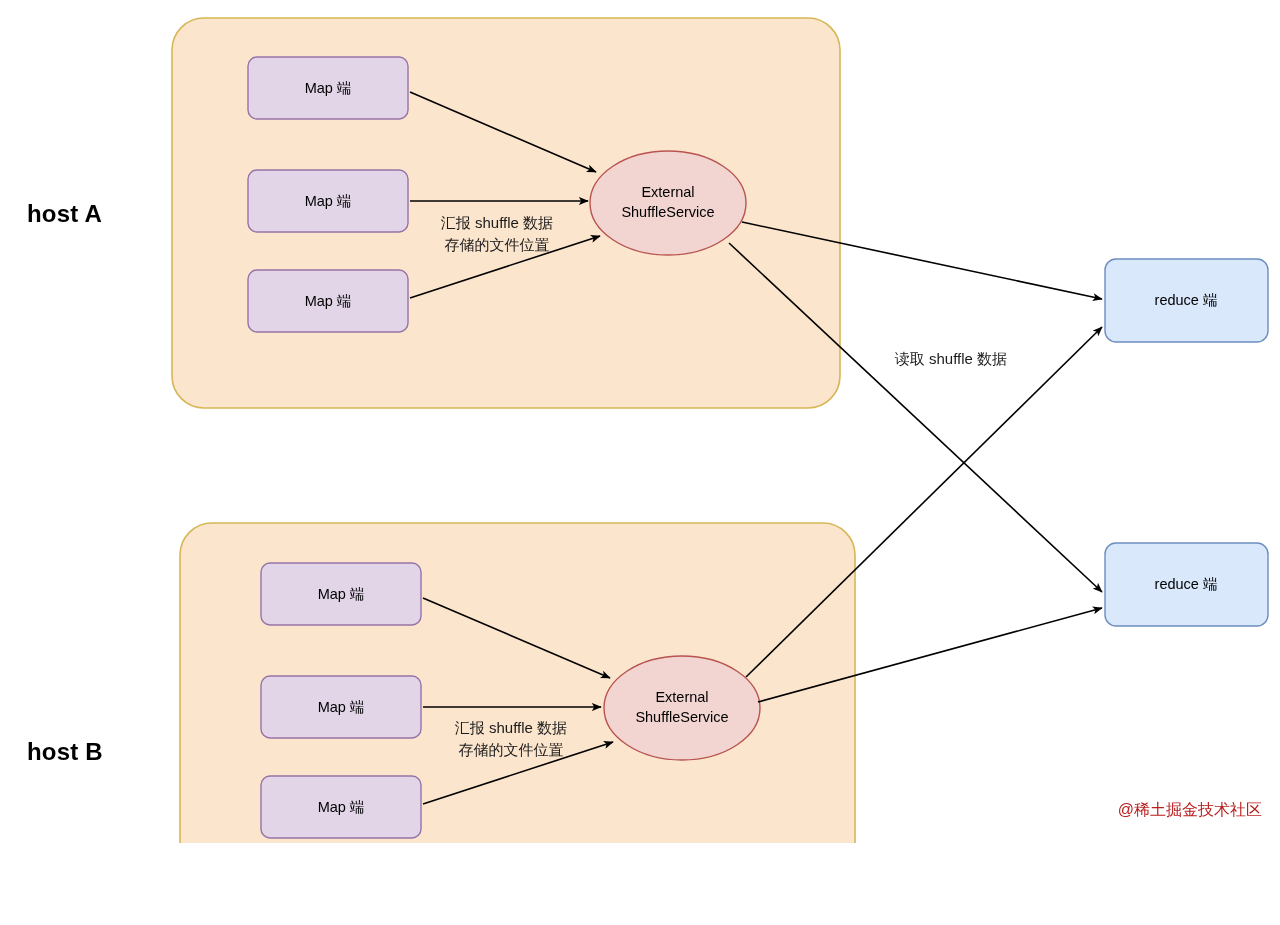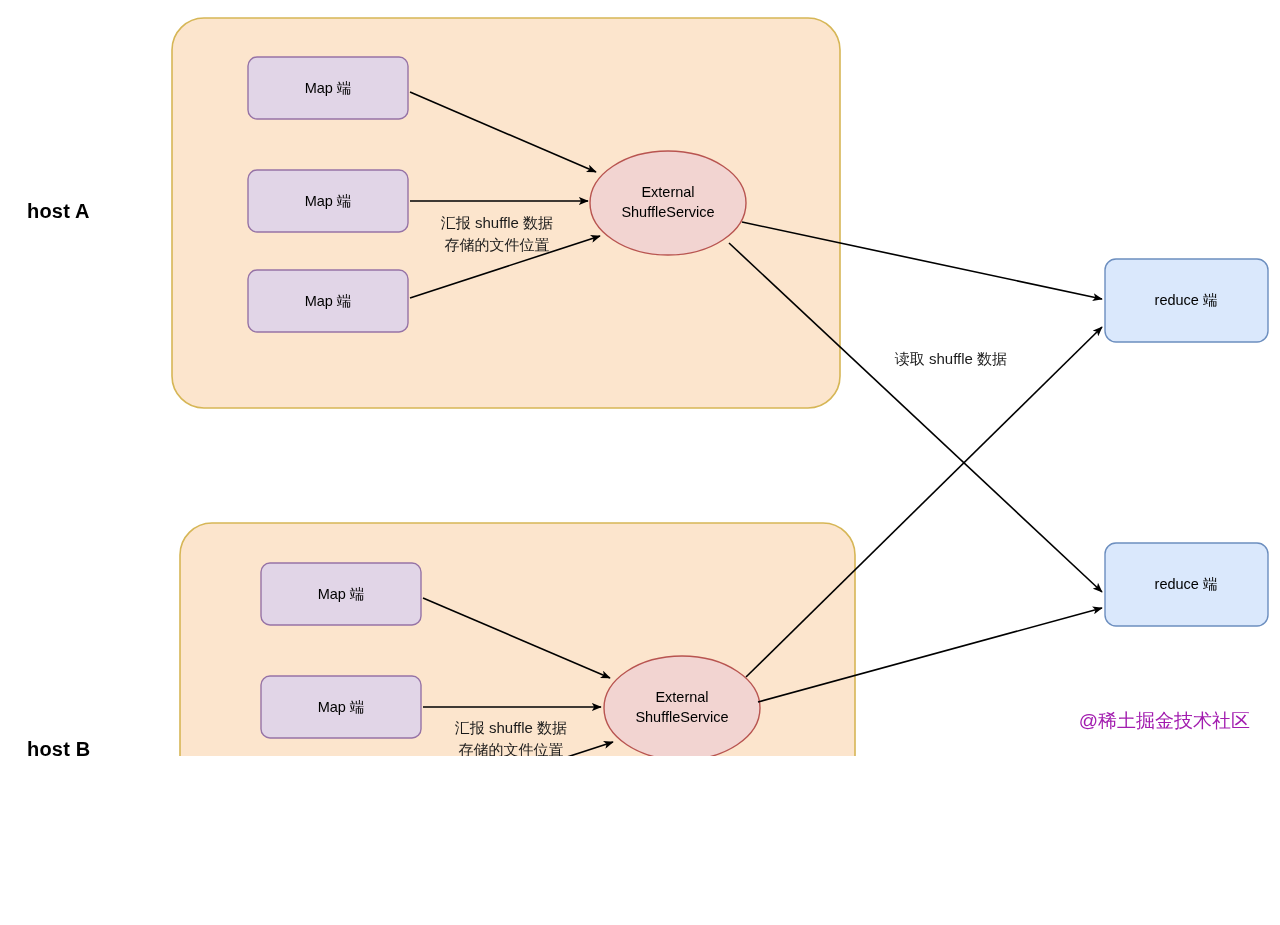--- a/index.html
+++ b/index.html
@@ -6,59 +6,59 @@
     margin: 0;
     padding: 0;
     background: #ffffff;
   }
   body {
     font-family: "Liberation Sans", "DejaVu Sans", sans-serif;
   }
   #canvas {
     position: relative;
     width: 1280px;
-    height: 756px;
+    height: 843px;
     background: #ffffff;
     overflow: hidden;
     text-decoration: underline;
   }
   svg.layer {
     position: absolute;
     left: 0;
     top: 0;
     width: 1280px;
     height: 925px;
   }
   .host-label {
     position: absolute;
-    font-size: 20px;
+    font-size: 24px;
     font-weight: bold;
     color: #000000;
     white-space: nowrap;
     letter-spacing: 0.2px;
   }
   .node-text {
     font-size: 14.5px;
     fill: #000000;
     text-anchor: middle;
     dominant-baseline: middle;
     font-family: "Liberation Sans", "DejaVu Sans", sans-serif;
   }
   .edge-text {
     font-size: 15px;
     fill: #1a1a1a;
     text-anchor: middle;
     font-family: "Liberation Sans", "DejaVu Sans", sans-serif;
   }
   .watermark {
     position: absolute;
-    right: 30px;
+    right: 18px;
     bottom: 22px;
-    font-size: 19px;
-    color: #a21caf;
+    font-size: 16px;
+    color: #b91c1c;
     white-space: nowrap;
     font-family: "Liberation Sans", "DejaVu Sans", sans-serif;
   }
 </style>
 </head>
 <body>
 
 <div id="canvas">
 
   <svg class="layer" viewBox="0 0 1280 925">

